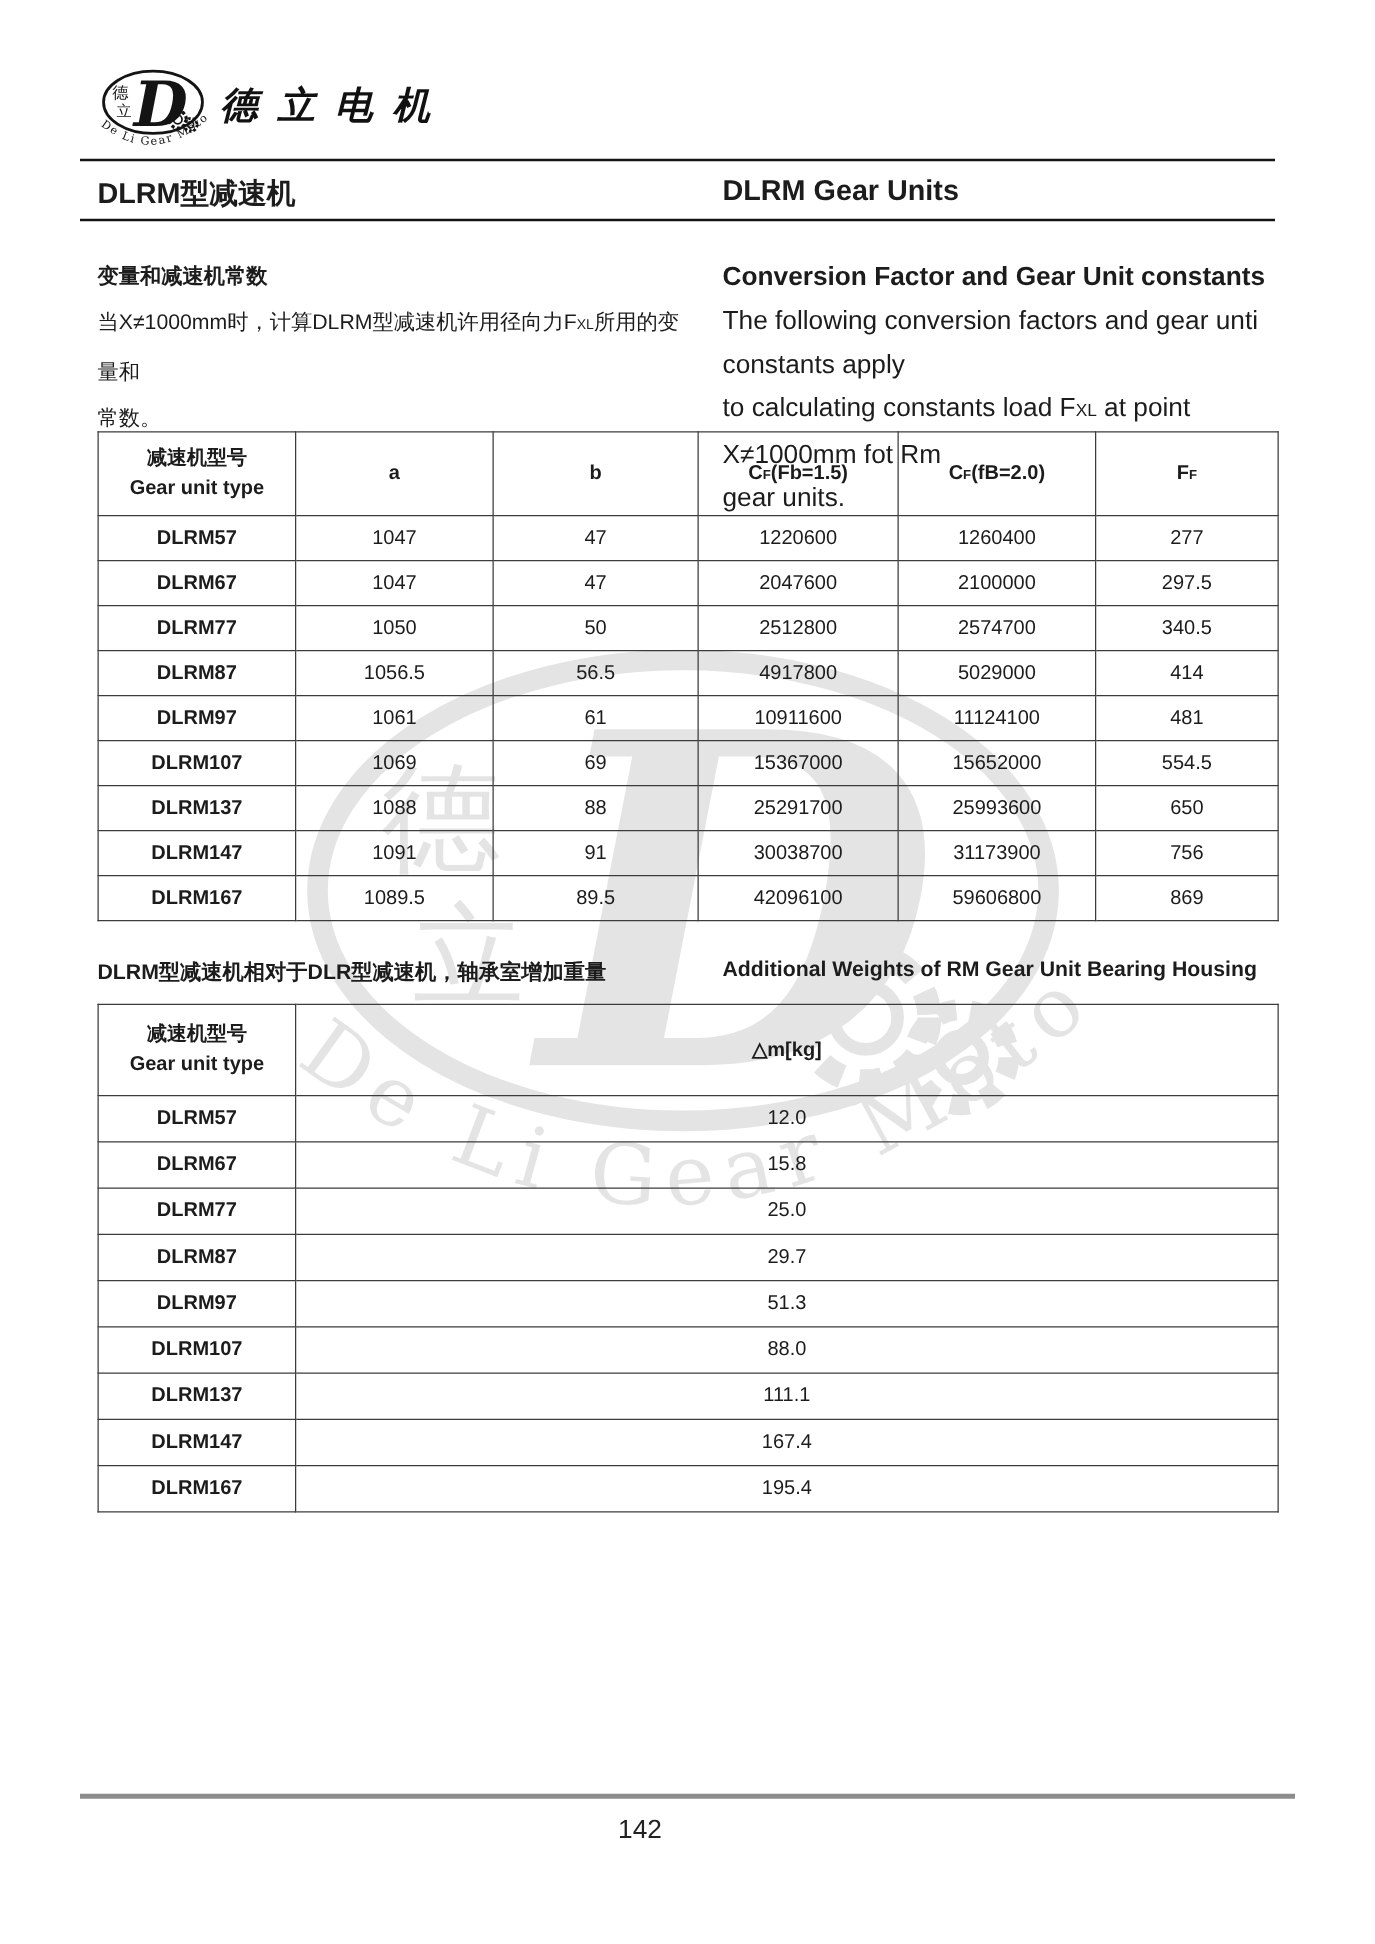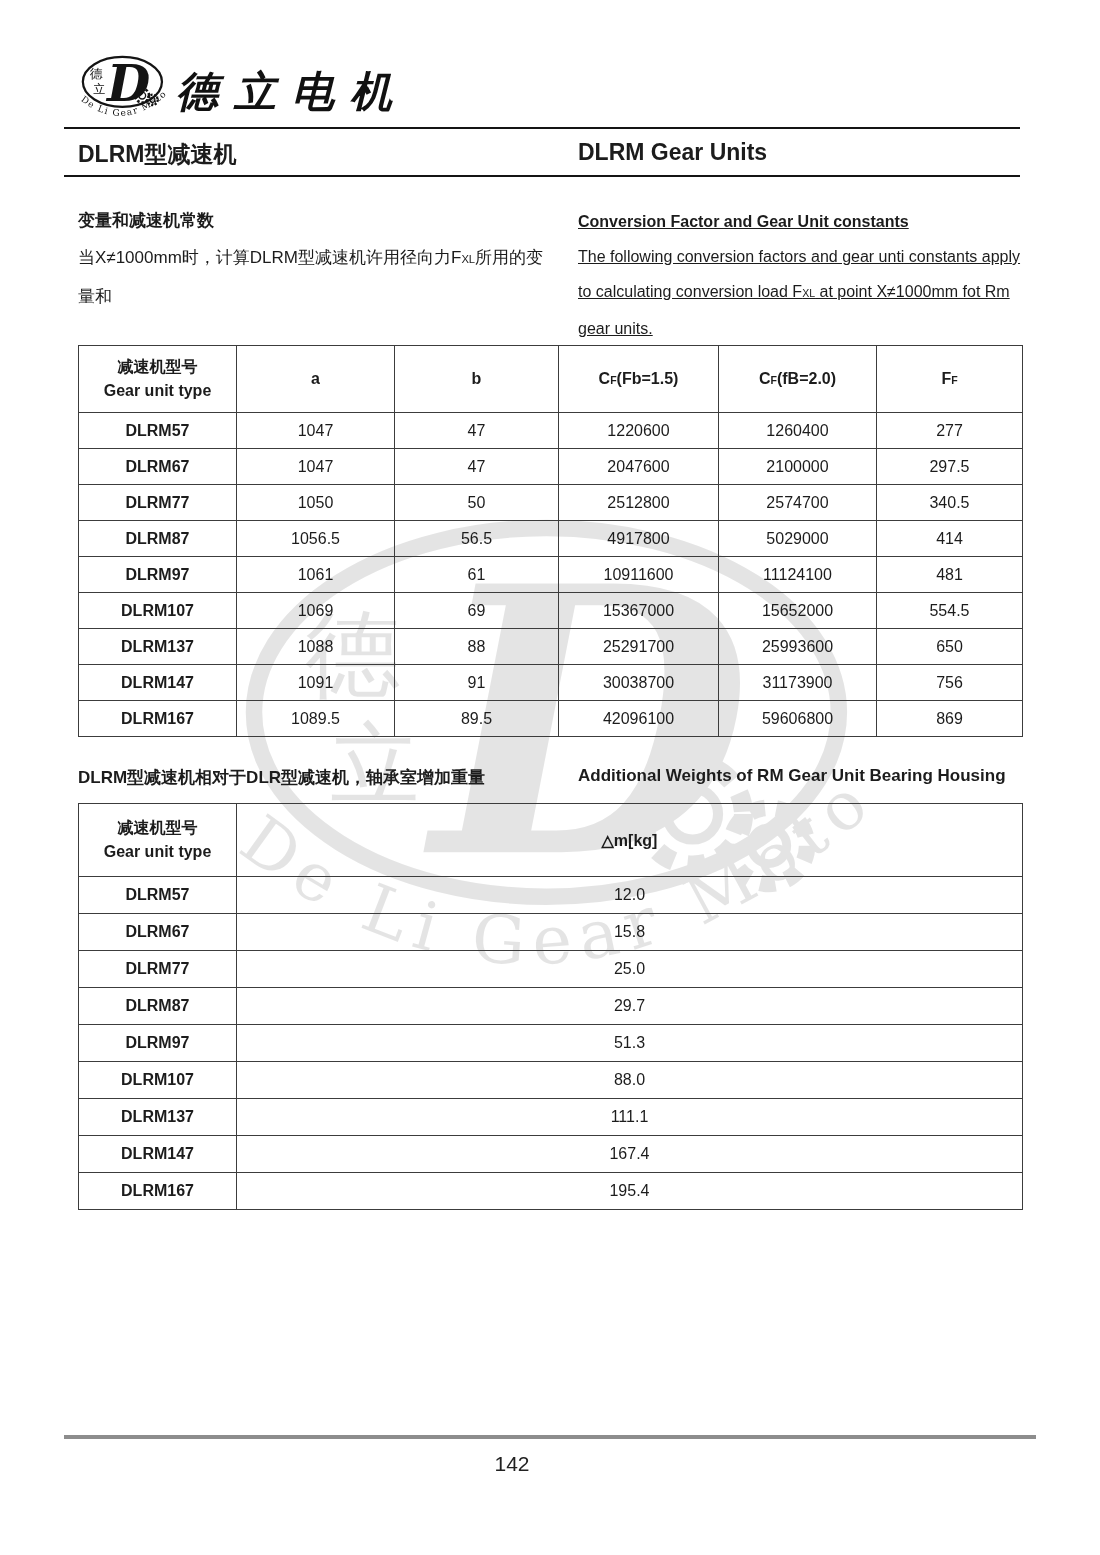--- a/index.html
+++ b/index.html
@@ -14,30 +14,30 @@
   
   .watermark{
     position:absolute;left:165px;top:470px;width:890px;height:650px;
     color:#000;opacity:0.10;z-index:0;pointer-events:none;
   }
   
   .logo{position:absolute;left:70px;top:50px;width:122px;height:86px;color:#141414;z-index:2;}
   .brand{
     position:absolute;left:176px;top:64px;z-index:2;
     font-family:"DejaVu Serif", serif;font-weight:bold;font-style:italic;
-    font-size:42px;letter-spacing:16px;color:#111;text-align:center;
+    font-size:30px;letter-spacing:16px;color:#111;text-align:center;
   }
   .rule{position:absolute;left:64px;width:956px;height:2px;background:#141414;z-index:2;}
   .rule1{top:127px;}
   .rule2{top:175px;}
   .title-cn{position:absolute;left:78px;top:139px;font-size:23px;font-weight:bold;z-index:2;}
   .title-en{position:absolute;left:578px;top:139px;font-size:23px;font-weight:bold;z-index:2;}
   
   .intro-cn{position:absolute;left:78px;top:202px;width:475px;font-size:17px;line-height:37px;z-index:2;}
-  .intro-en{position:absolute;left:578px;top:204px;width:450px;font-size:16px;line-height:35px;z-index:2;text-decoration:underline;}
+  .intro-en{position:absolute;left:578px;top:204px;width:450px;font-size:21px;line-height:35px;z-index:2;}
   .para-head{font-weight:bold;}
   .subsc{font-size:0.66em;}
   
   table{border-collapse:collapse;table-layout:fixed;background:transparent;z-index:2;}
   .tbl{position:absolute;left:78px;width:944px;}
   .tbl1{top:345px;}
   .tbl2{top:803px;}
   th,td{
     border:1.6px solid #3c3c3c;text-align:center;vertical-align:middle;
     font-size:16px;font-weight:normal;padding:0;background:transparent;color:#1c1c1c;
@@ -87,25 +87,26 @@
   <div class="brand">德立电机</div>
   <div class="rule rule1"></div>
 
   <div class="title-cn">DLRM型减速机</div>
   <div class="title-en">DLRM Gear Units</div>
   <div class="rule rule2"></div>
 
   <div class="intro-cn">
     <div class="para-head">变量和减速机常数</div>
     <div><span>当X≠1000mm时，计算DLRM型减速机许用径向力F</span><span class="subsc">XL</span><span>所用的变量和</span></div>
+    <div>常数。</div>
   </div>
   <div class="intro-en">
     <div class="para-head">Conversion Factor and Gear Unit constants</div>
     <div>The following conversion factors and gear unti constants apply</div>
-    <div><span>to calculating conversion load F</span><span class="subsc">XL</span><span> at point X≠1000mm fot Rm</span></div>
+    <div><span>to calculating constants load F</span><span class="subsc">XL</span><span> at point X≠1000mm fot Rm</span></div>
     <div>gear units.</div>
   </div>
 
   <table class="tbl tbl1">
     <colgroup>
       <col style="width:158px">
         <col style="width:158px">
         <col style="width:164px">
       <col style="width:160px">
         <col style="width:158px">

